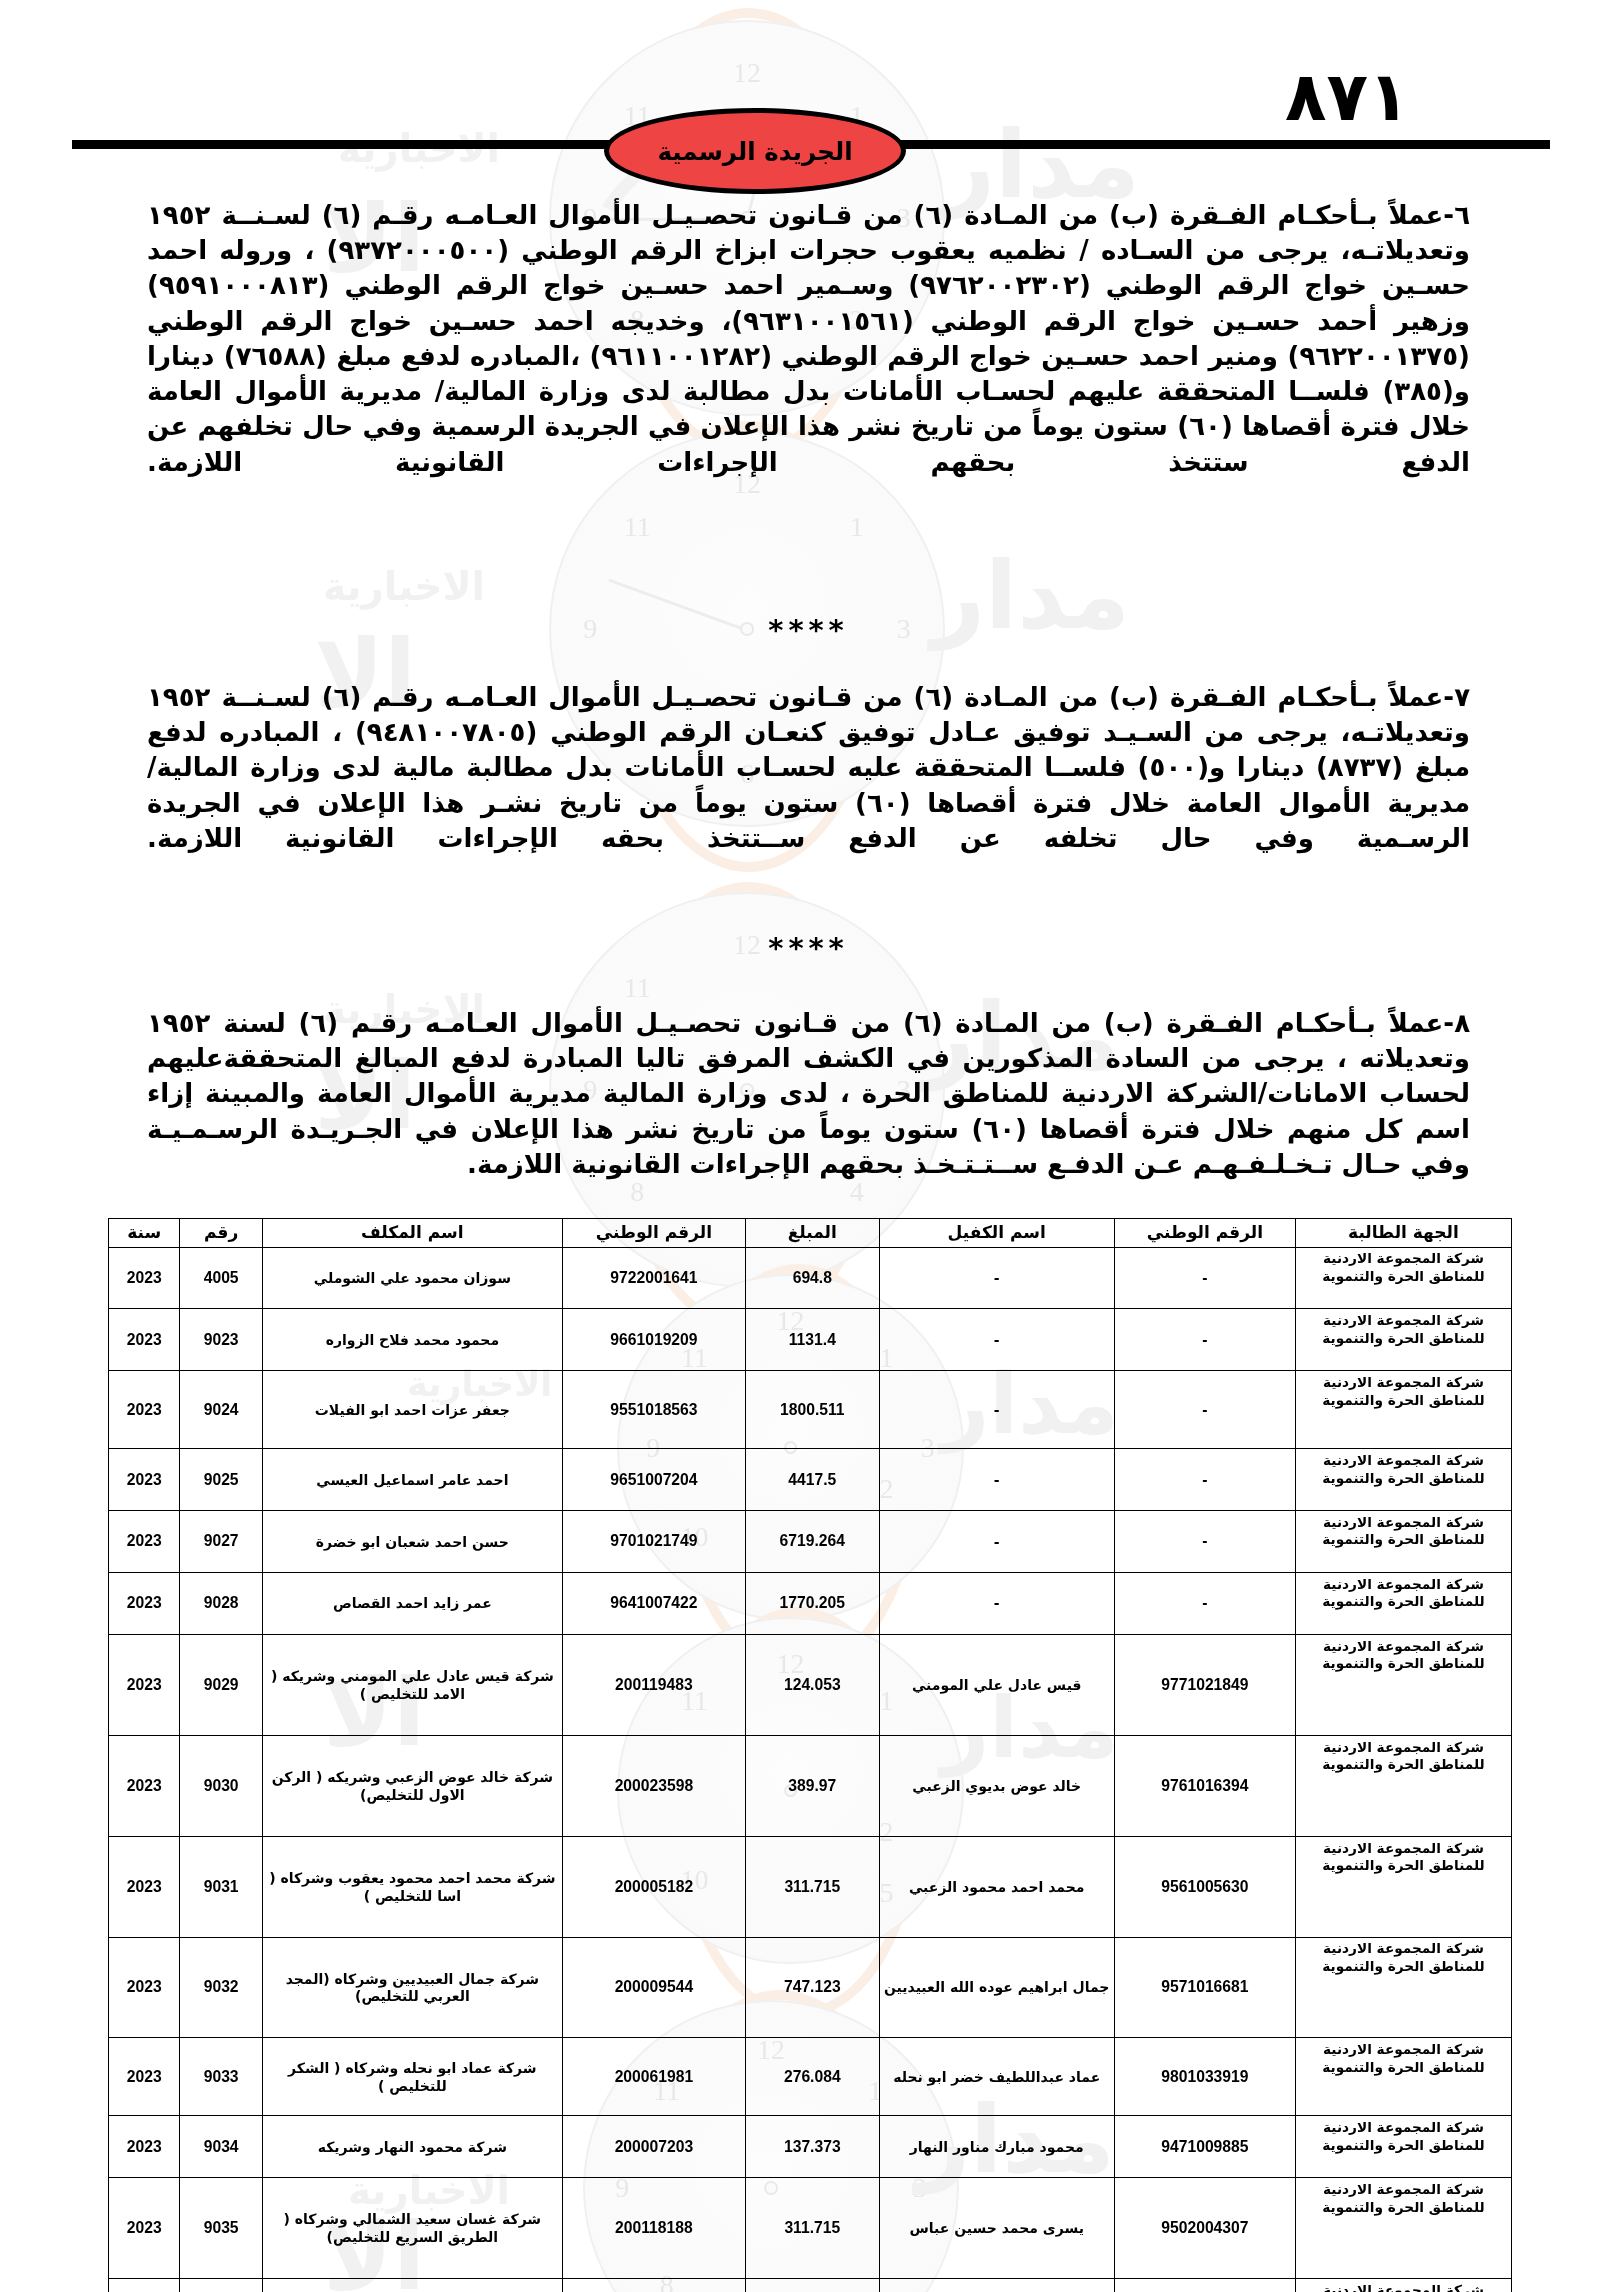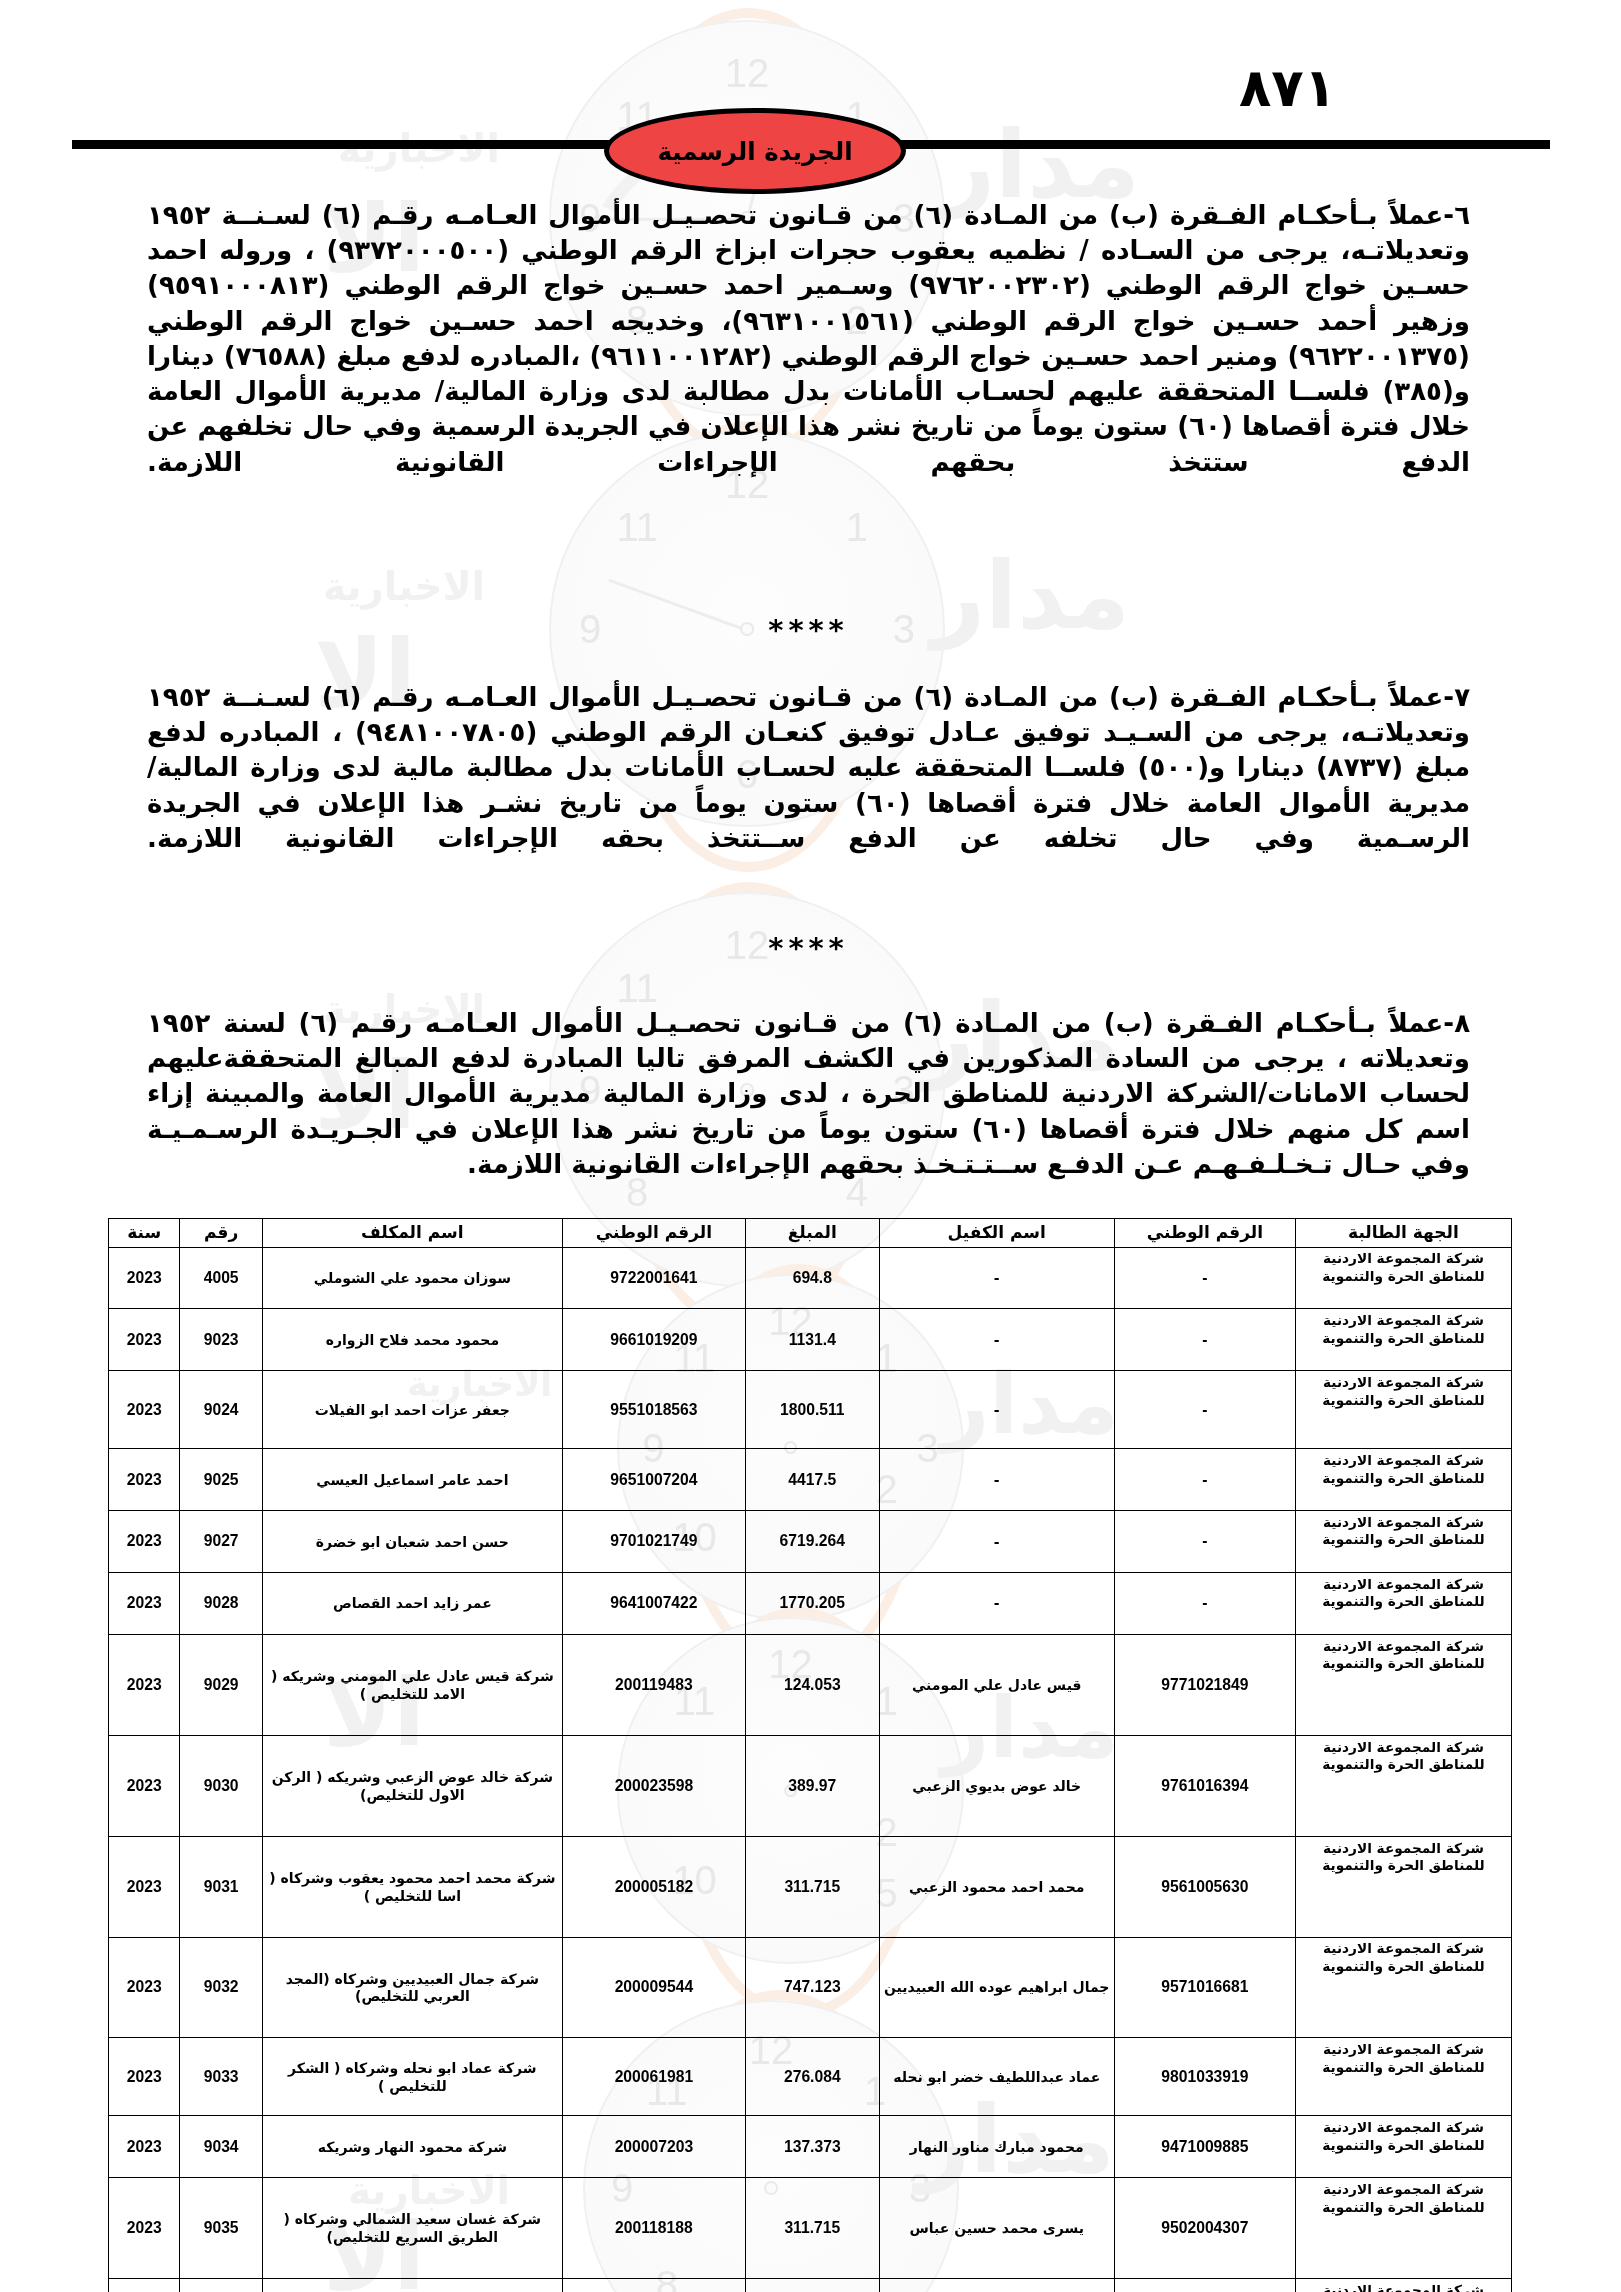--- a/index.html
+++ b/index.html
@@ -26,22 +26,22 @@
   }
   .wm-clock {
     position: absolute;
     border-radius: 50%;
     border: 2.9px solid #f0f0f0;
     background: radial-gradient(circle at 50% 45%, #fdfdfd 0%, #fafafa 70%, #f7f7f7 100%);
   }
   .wm-clock .num {
     position: absolute;
     color: #e8e8e8;
-    font-size: 40px;
-    font-family: Liberation Sans, sans-serif;
+    font-size: 28px;
+    font-family: Liberation Serif, serif;
     transform: translate(-50%, -50%);
   }
   .wm-clock .hand {
     position: absolute;
     background: #ededed;
     transform-origin: 0 50%;
     height: 2.9px;
   }
   .wm-clock .pivot {
     position: absolute;
@@ -78,22 +78,22 @@
   .page {
     position: relative;
     z-index: 2;
     width: 1621px;
     height: 2293px;
   }
 
   .page-number {
     position: absolute;
     top: 57px;
-    left: 1239px;
-    font-size: 53px;
+    left: 1285px;
+    font-size: 68px;
     font-weight: bold;
     letter-spacing: 2px;
     font-family: "DejaVu Sans", sans-serif;
   }
 
   .header-rule {
     position: absolute;
     top: 140px;
     left: 72px;
     width: 1478px;

